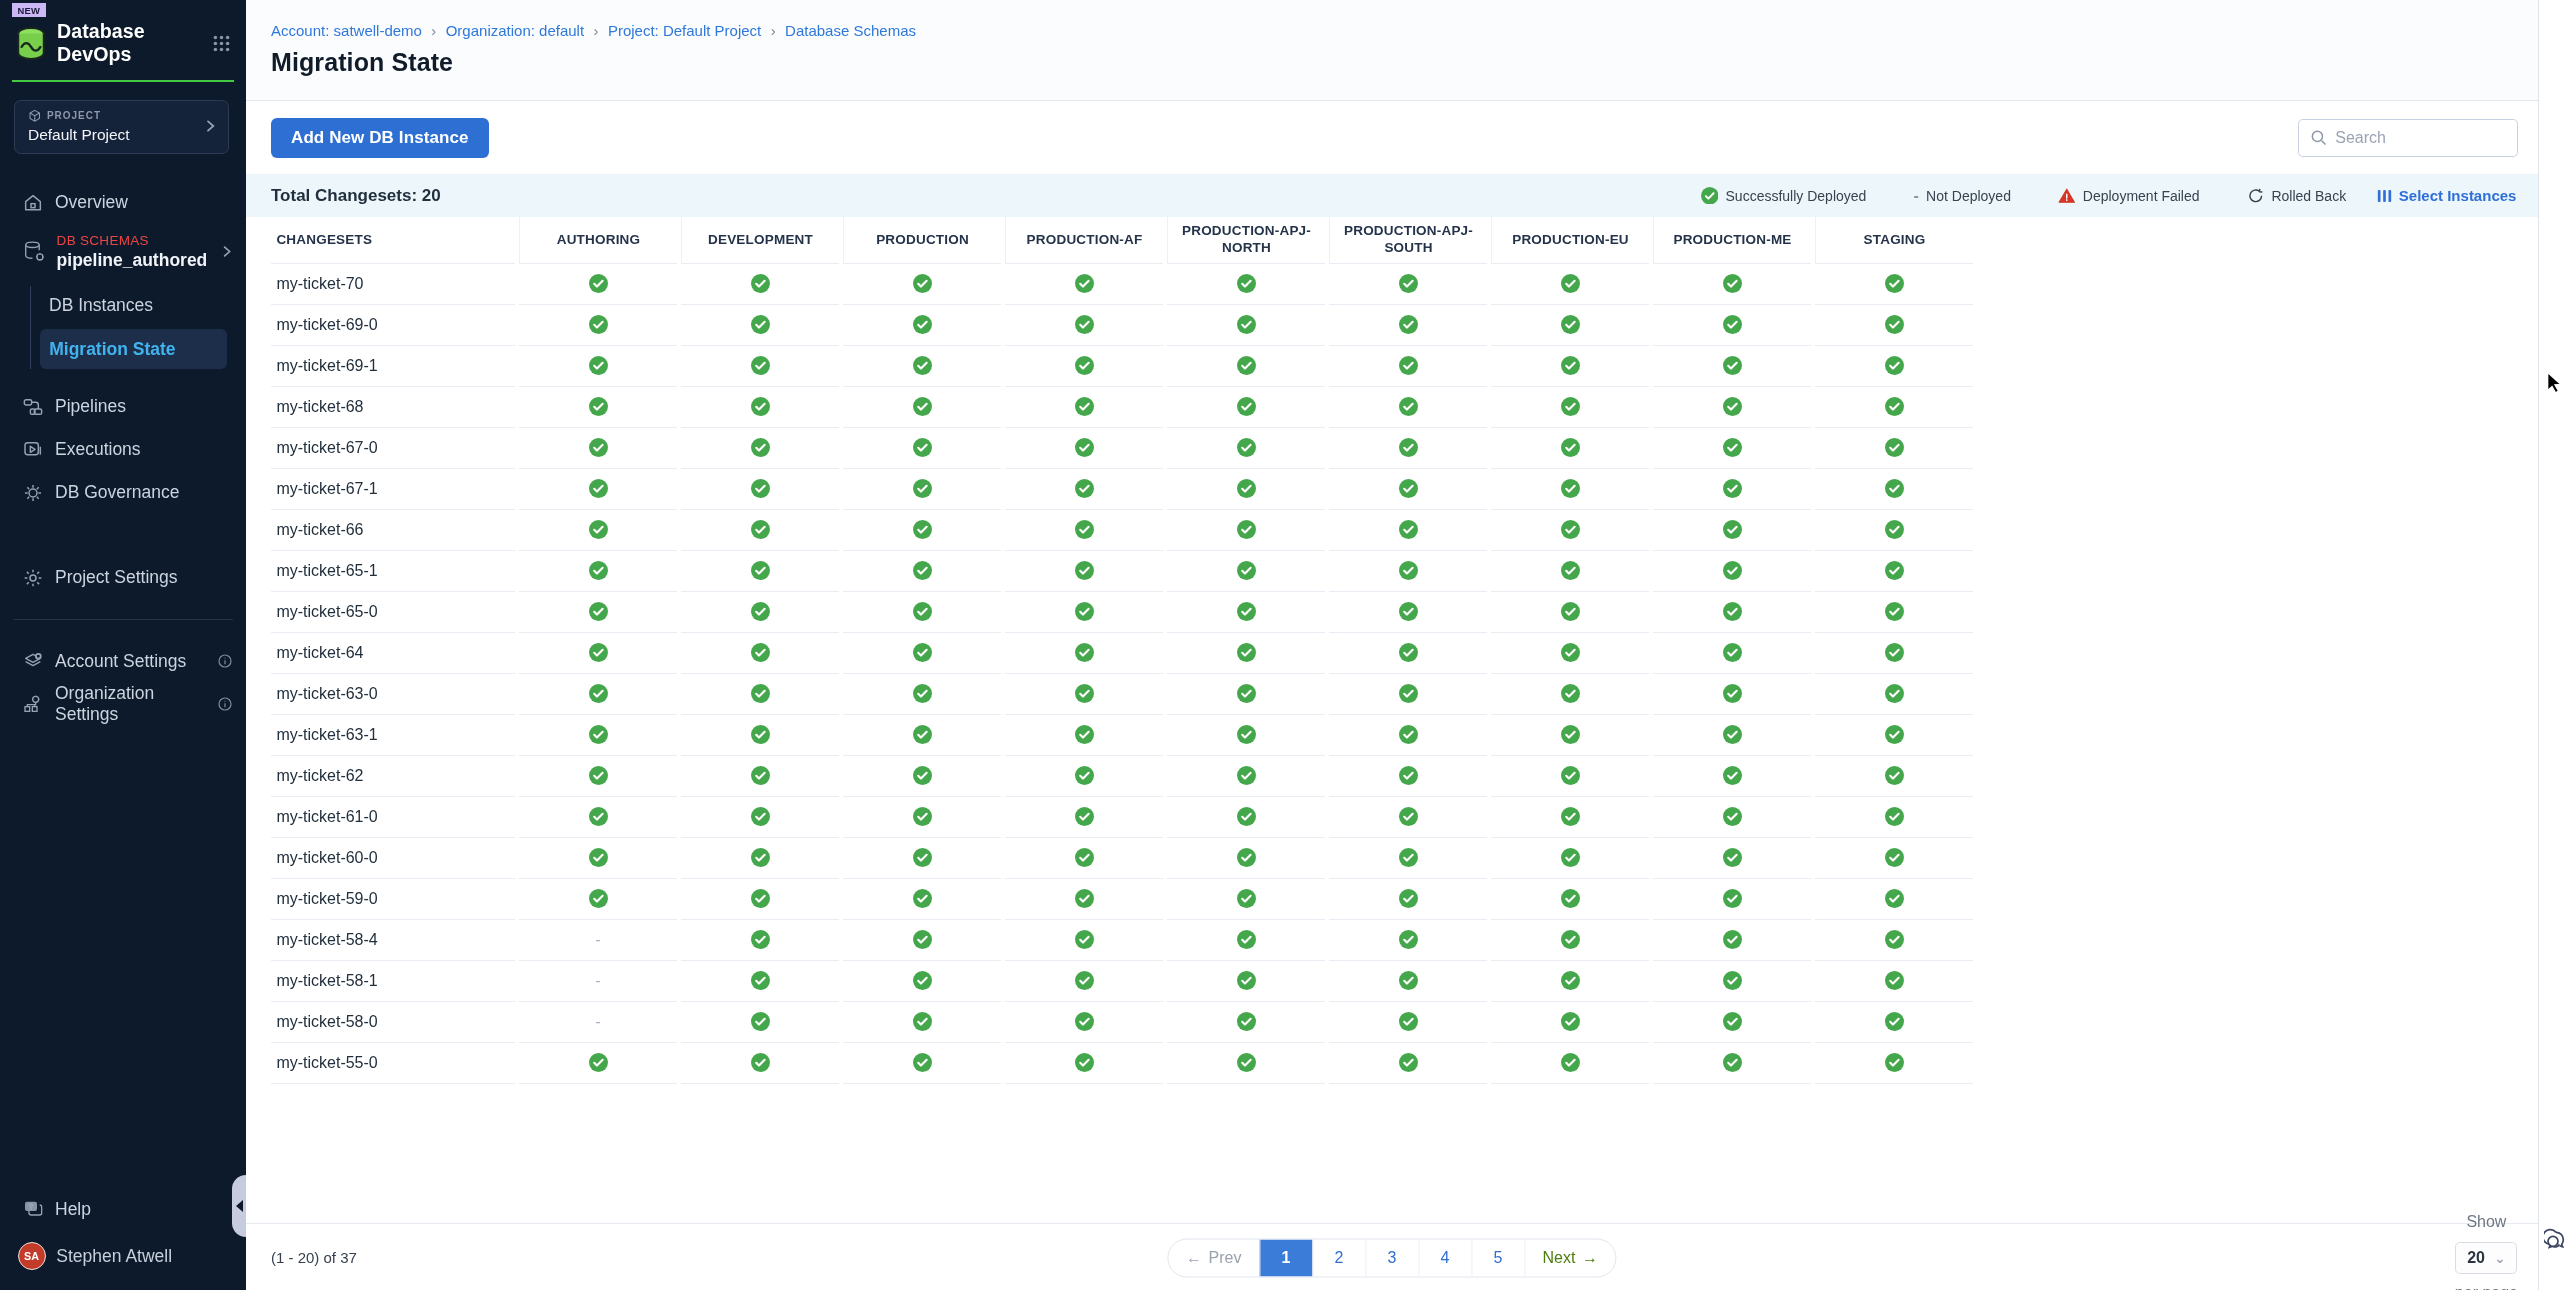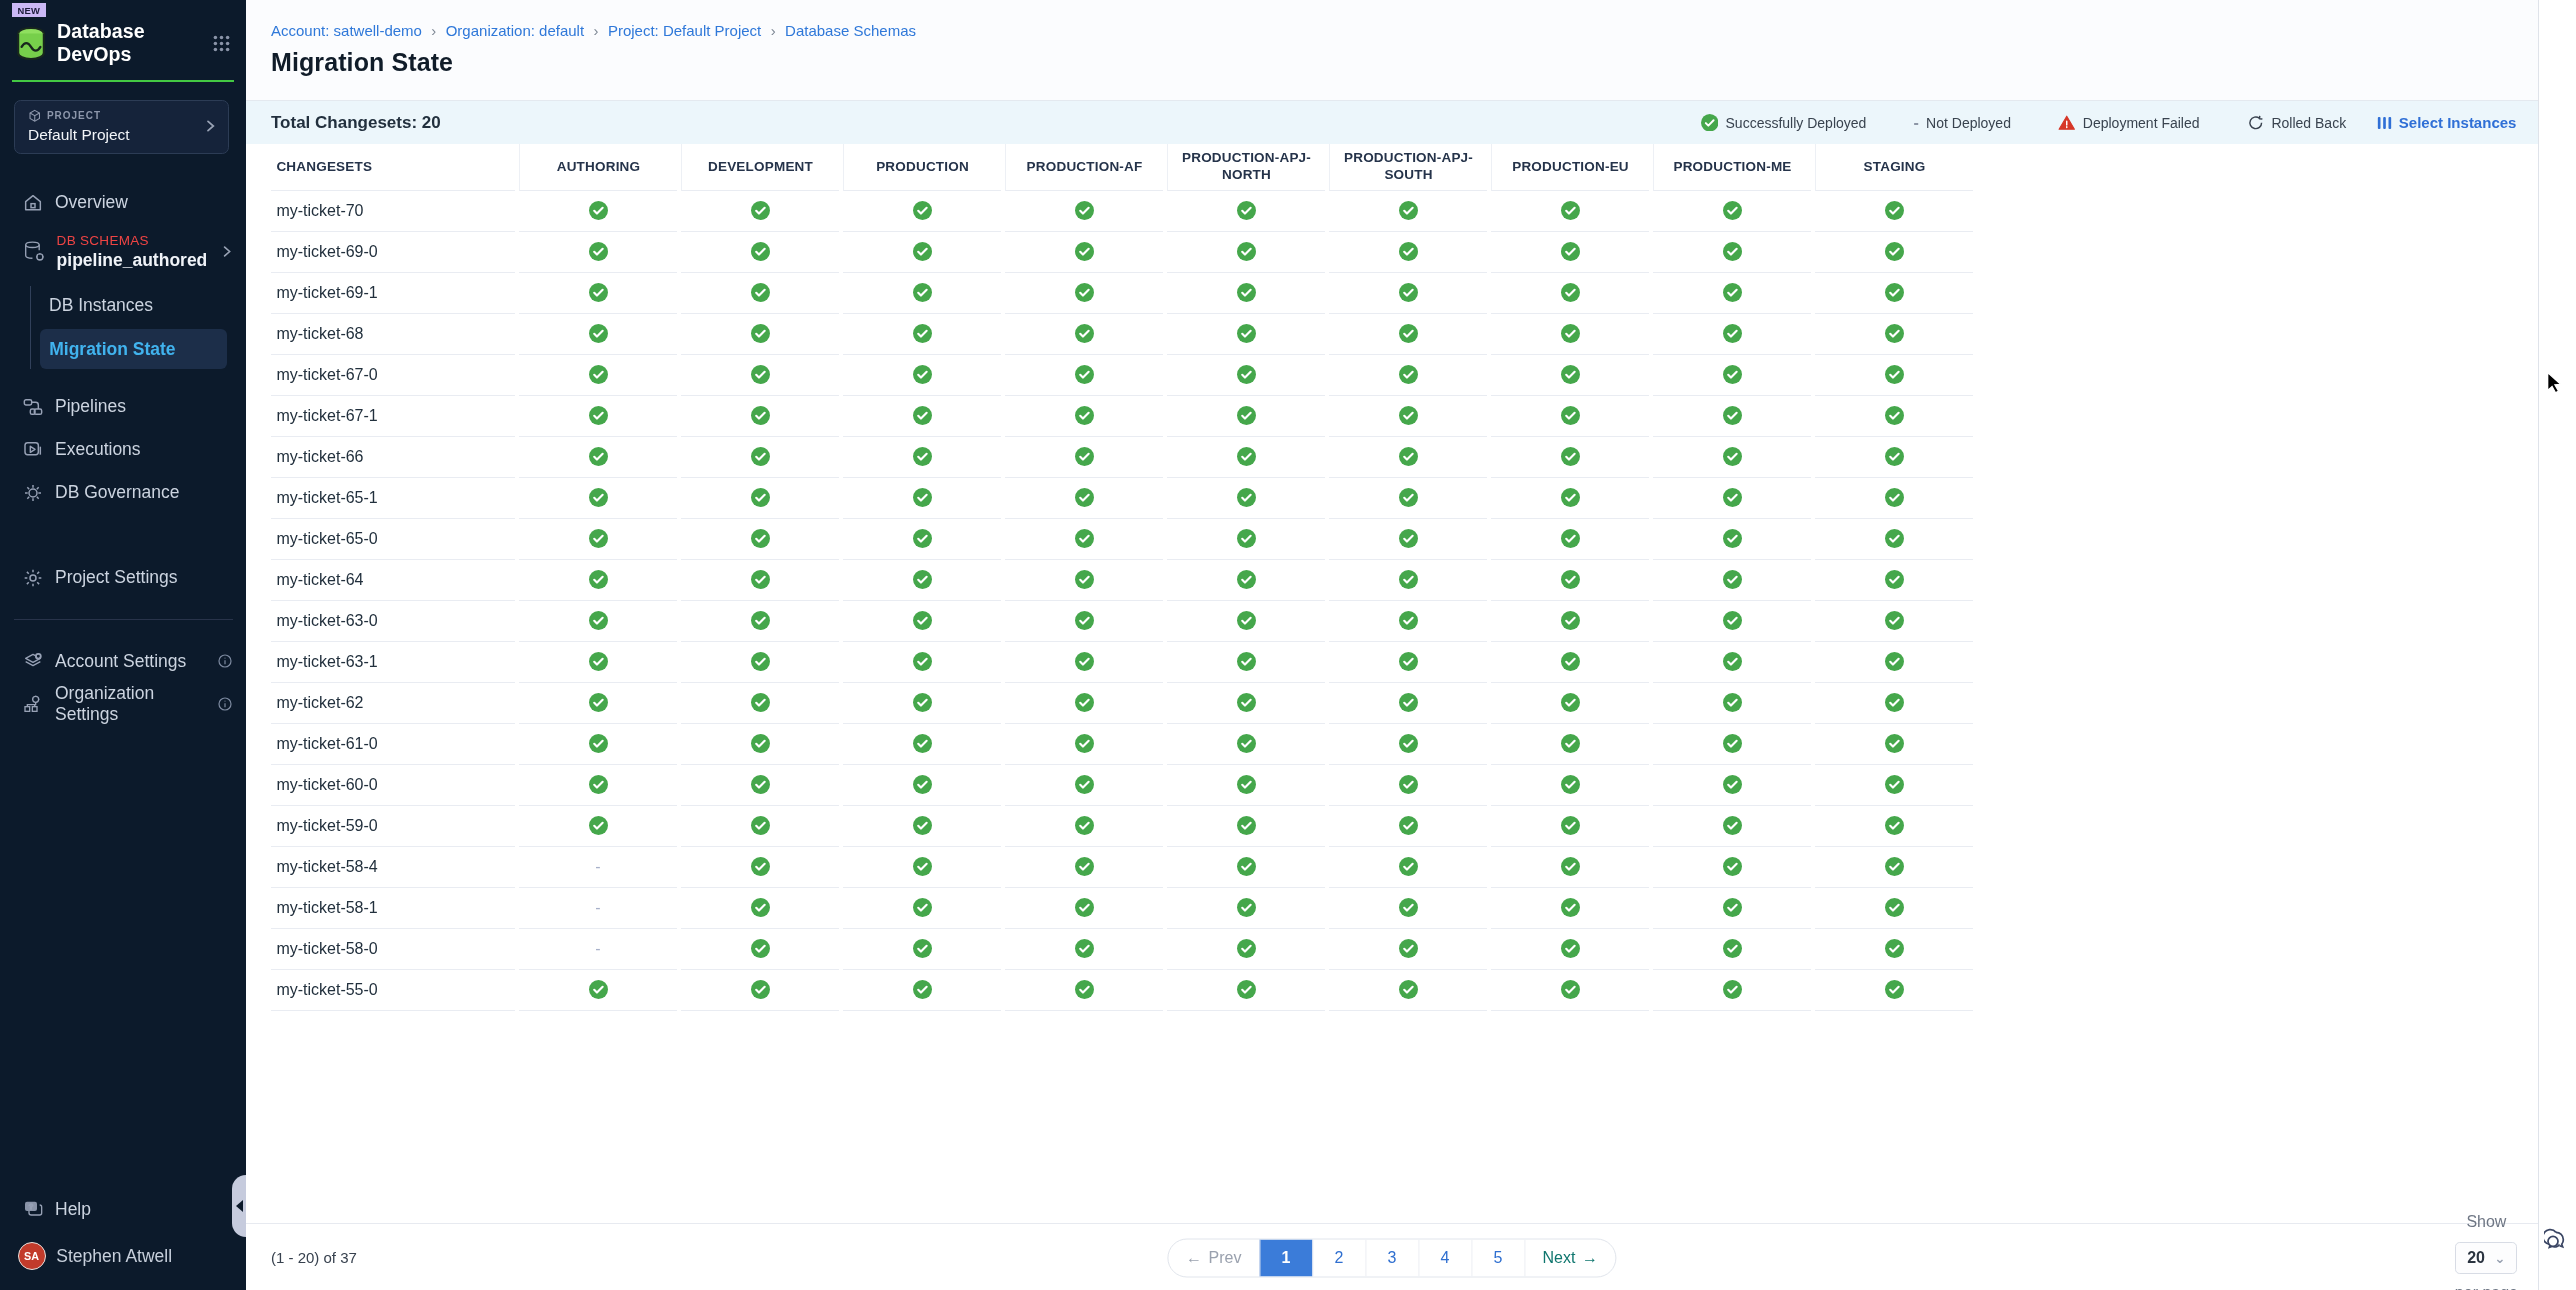--- a/index.html
+++ b/index.html
@@ -72,21 +72,21 @@
   .dash { color: #a7b0c9; font-size: 16px; }
   .check-badge { display: inline-flex; }
 
   .pager { height: 68px; border-top: 0.7px solid #e7eaf0; display: flex; align-items: center; padding: 0 20px 0 25px; position: relative; background: #fff; }
   .range-text { font-size: 15px; color: #37414e; }
   .page-pill { position: absolute; left: 50%; top: 50%; transform: translate(-50%,-50%); display: flex; align-items: stretch; height: 39px; border: 0.7px solid #e1e5ec; border-radius: 19.6px; background: #fff; overflow: hidden; }
   .pg-item { display: flex; align-items: center; justify-content: center; font-size: 16px; cursor: pointer; }
   .pg-prev { color: #9aa1ae; padding: 0 17.5px; gap: 6.7px; }
   .pg-num { width: 53px; color: #2f6fd0; border-left: 0.7px solid #eceef3; }
   .pg-num.active { background: #3b7cd9; color: #fff; font-weight: bold; }
-  .pg-next { color: #0f766e; padding: 0 17.5px; gap: 6.7px; border-left: 0.7px solid #eceef3; }
+  .pg-next { color: #4d7c0f; padding: 0 17.5px; gap: 6.7px; border-left: 0.7px solid #eceef3; }
   .pg-arrow { font-size: 16px; }
   .per-page { margin-left: auto; display: flex; align-items: center; gap: 10.8px; font-size: 16px; color: #6e7684; flex-direction: column; }
   .size-select { display: flex; align-items: center; gap: 9.4px; border: 1.3px solid #d8dce5; border-radius: 4.7px; padding: 6px 10.8px; background: #fdfdfe; cursor: pointer; color: #2b3440; font-weight: bold; }
   .size-caret { color: #9aa3b3; font-size: 13.5px; }
 
   .chat-fab { position: absolute; left: 2544px; top: 1227px; }
   .mouse-cursor { position: absolute; left: 2545px; top: 371px; }
 </style>
 </head>
 <body>
@@ -301,20 +301,33 @@
         <span class="crumb-sep">›</span>
         <a>Organization: default</a>
         <span class="crumb-sep">›</span>
         <a>Project: Default Project</a>
         <span class="crumb-sep">›</span>
         <a>Database Schemas</a>
       </div>
       <h1 class="page-title">Migration State</h1>
     </header>
 
+    <div class="toolbar">
+      <button class="btn-primary">Add New DB Instance</button>
+      <div class="spacer"></div>
+      <div class="search-box">
+        <span class="icon">
+          <svg width="17.5" height="17.5" viewBox="0 0 26 26" fill="none" stroke="#8d96a8" stroke-width="2.2">
+              <circle cx="11" cy="11" r="7.5"></circle>
+              <path d="M17 17l6 6"></path>
+            </svg>
+        </span>
+        <input type="text" placeholder="Search" style="">
+      </div>
+    </div>
 
     <div class="summary-bar">
       <span class="total-label">Total Changesets: 20</span>
       <div class="legend">
         <span class="legend-item">
           <span class="icon">
             <svg width="17.5" height="17.5" viewBox="0 0 16 16">
                 <circle cx="8" cy="8" r="8" fill="#45a74b"></circle>
                 <path d="M4.4 8.3l2.3 2.3 4.8-4.9" stroke="#fff" stroke-width="1.8" fill="none" stroke-linecap="round" stroke-linejoin="round"></path>
               </svg>

